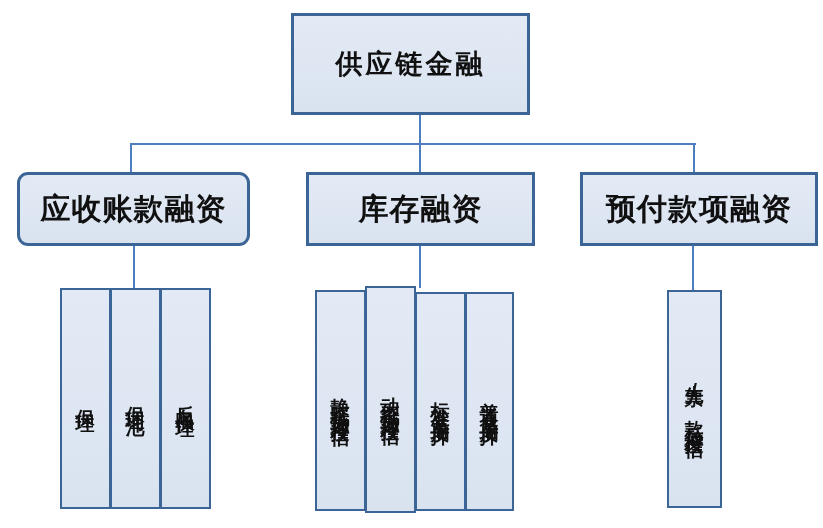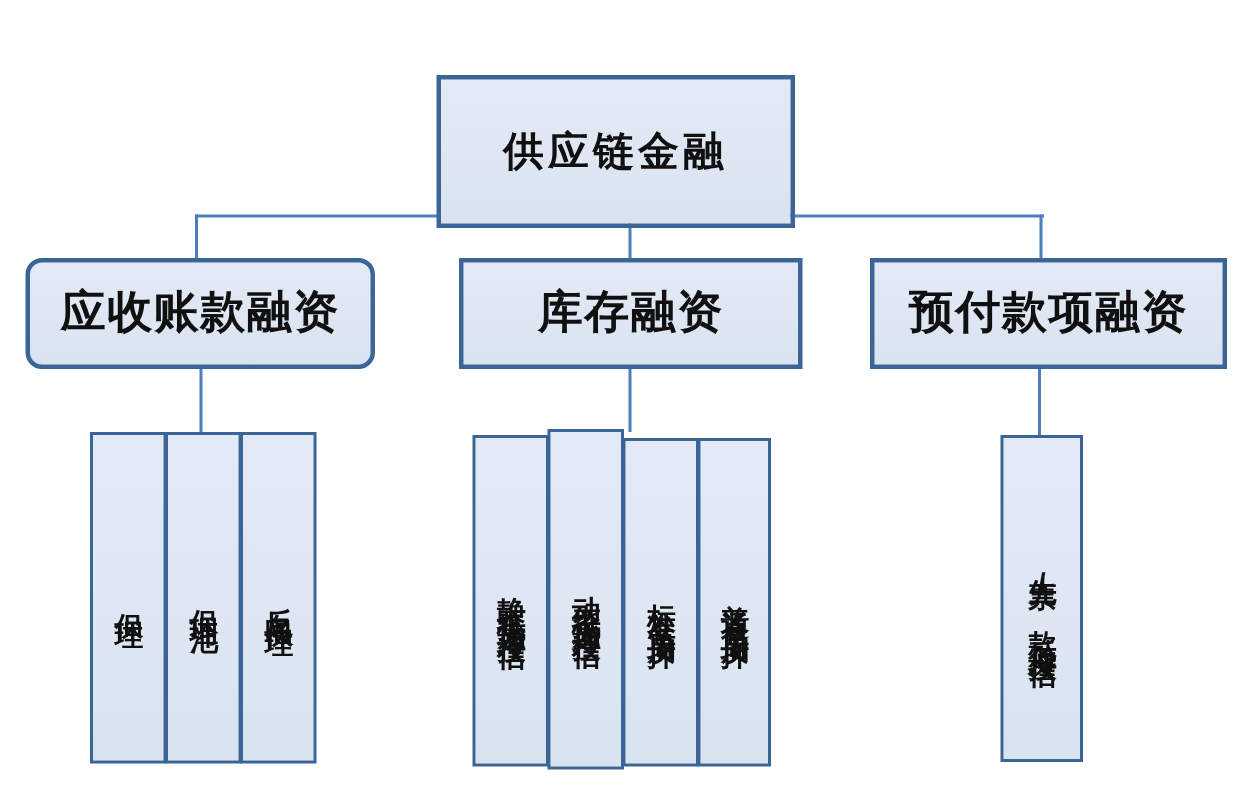--- a/index.html
+++ b/index.html
@@ -7,21 +7,21 @@
     position:relative;width:823px;height:528px;background:var(--bg,#ffffff);
     font-family:"Liberation Sans","DejaVu Sans",sans-serif;overflow:hidden;
   }
   .box{
     position:absolute;box-sizing:border-box;
     background:linear-gradient(180deg,#e3eaf5 0%,var(--box-fill,#d9e3f0) 100%);
     border:3px solid var(--box-border,#3a6596);
     display:flex;align-items:center;justify-content:center;
     color:var(--text,#101010);font-weight:bold;
   }
-  .root-box{left:291px;top:13px;width:239px;height:102px;margin-top:37px;}
+  .root-box{left:291px;top:13px;width:239px;height:102px;}
   .root-box .h-label{font-size:27px;letter-spacing:3px;}
   .branch-box{height:74px;top:172px;}
   .branch-box .h-label{font-size:30px;letter-spacing:1px;white-space:nowrap;}
   .leaf-box{border-width:2px;}
   .h-label{line-height:1;}
   .v-label{
     writing-mode:vertical-rl;text-orientation:upright;
     font-size:19px;letter-spacing:5px;line-height:1;white-space:nowrap;
   }
   .connector{position:absolute;background:var(--connector,#4d7ebf);}

